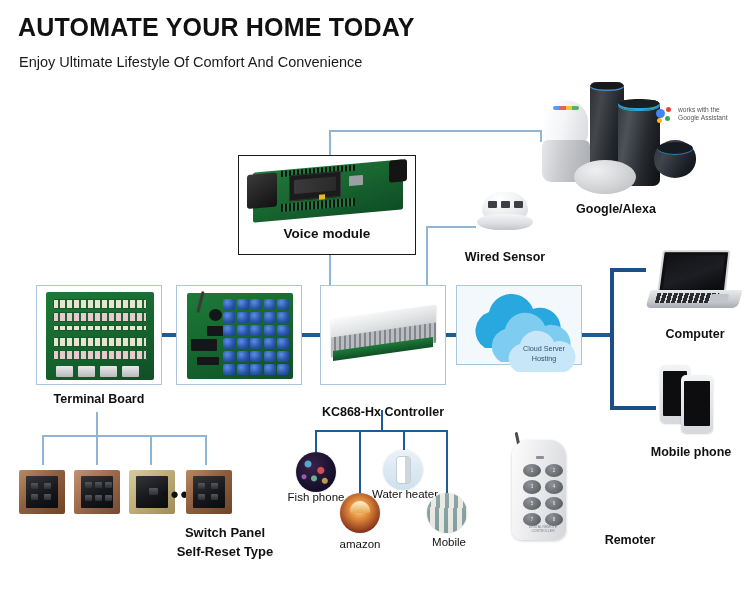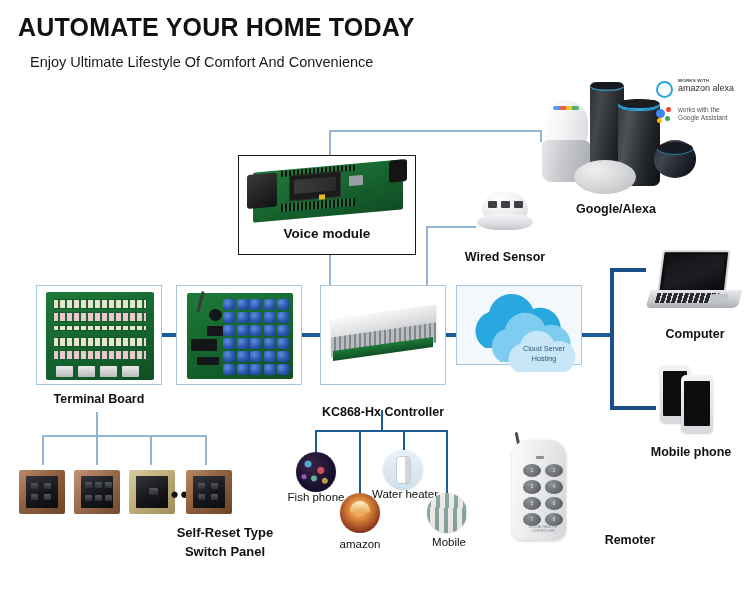--- a/index.html
+++ b/index.html
@@ -15,21 +15,21 @@
   #stage { position: relative; width: 750px; height: 608px; }
 
   
   .title {
     position: absolute; left: 18px; top: 13px;
     font-size: 25px; font-weight: bold; letter-spacing: .2px;
     color: #111;
   }
   .subtitle {
     position: absolute; left: 19px; top: 54px;
-    font-size: 14.5px; font-weight: normal; color: #1a1a1a; margin-left: 11px;
+    font-size: 14.5px; font-weight: normal; color: #1a1a1a;
   }
 
   
   .lbl {
     position: absolute; font-size: 12.5px; font-weight: bold;
     color: #111; text-align: center; white-space: nowrap;
     line-height: 15px;
   }
   .lbl.sm { font-size: 11.5px; font-weight: normal; }
   .box {
@@ -431,27 +431,20 @@
     <div class="spk echo-mid"></div>
     <div class="spk echo-dot"></div>
     <div class="spk ghome">
       <div class="top"></div>
         <div class="base"></div>
     </div>
     <div class="spk gmini"></div>
   </div>
   <div class="lbl" style="left:556px;top:202px;width:120px;">Google/Alexa</div>
 
-  <div id="badge-alexa">
-    <div class="alexa-ring"></div>
-    <div class="badge-txt">
-      <div class="t1">WORKS WITH</div>
-      <div class="t2">amazon alexa</div>
-    </div>
-  </div>
   <div id="badge-google">
     <div class="g-dots">
       <i class="b"></i>
         <i class="r"></i>
         <i class="y"></i>
         <i class="g"></i>
     </div>
     <div class="g-txt">
       <div>works with the</div>
       <div>Google Assistant</div>
@@ -617,22 +610,22 @@
     <div class="face">
       <div class="dots">
         <i style="left:5px;top:7px;"></i>
           <i style="left:18px;top:7px;"></i>
         <i style="left:5px;top:18px;"></i>
           <i style="left:18px;top:18px;"></i>
       </div>
     </div>
   </div>
   <div class="lbl" style="left:140px;top:523px;width:170px;font-size:13px;line-height:19px;">
+    <div>Switch Panel</div>
     <div>Self-Reset Type</div>
-    <div>Switch Panel</div>
   </div>
 
   <div class="circ c-fish" style="left:296px;top:452px;"></div>
   <div class="lbl sm" style="left:278px;top:490px;width:76px;font-size:11.5px;">Fish phone</div>
 
   <div class="circ c-light" style="left:340px;top:493px;"></div>
   <div class="lbl sm" style="left:330px;top:537px;width:60px;font-size:11.5px;">amazon</div>
 
   <div class="circ c-heater" style="left:383px;top:450px;"></div>
   <div class="lbl sm" style="left:358px;top:487px;width:94px;font-size:11.5px;">Water heater</div>

